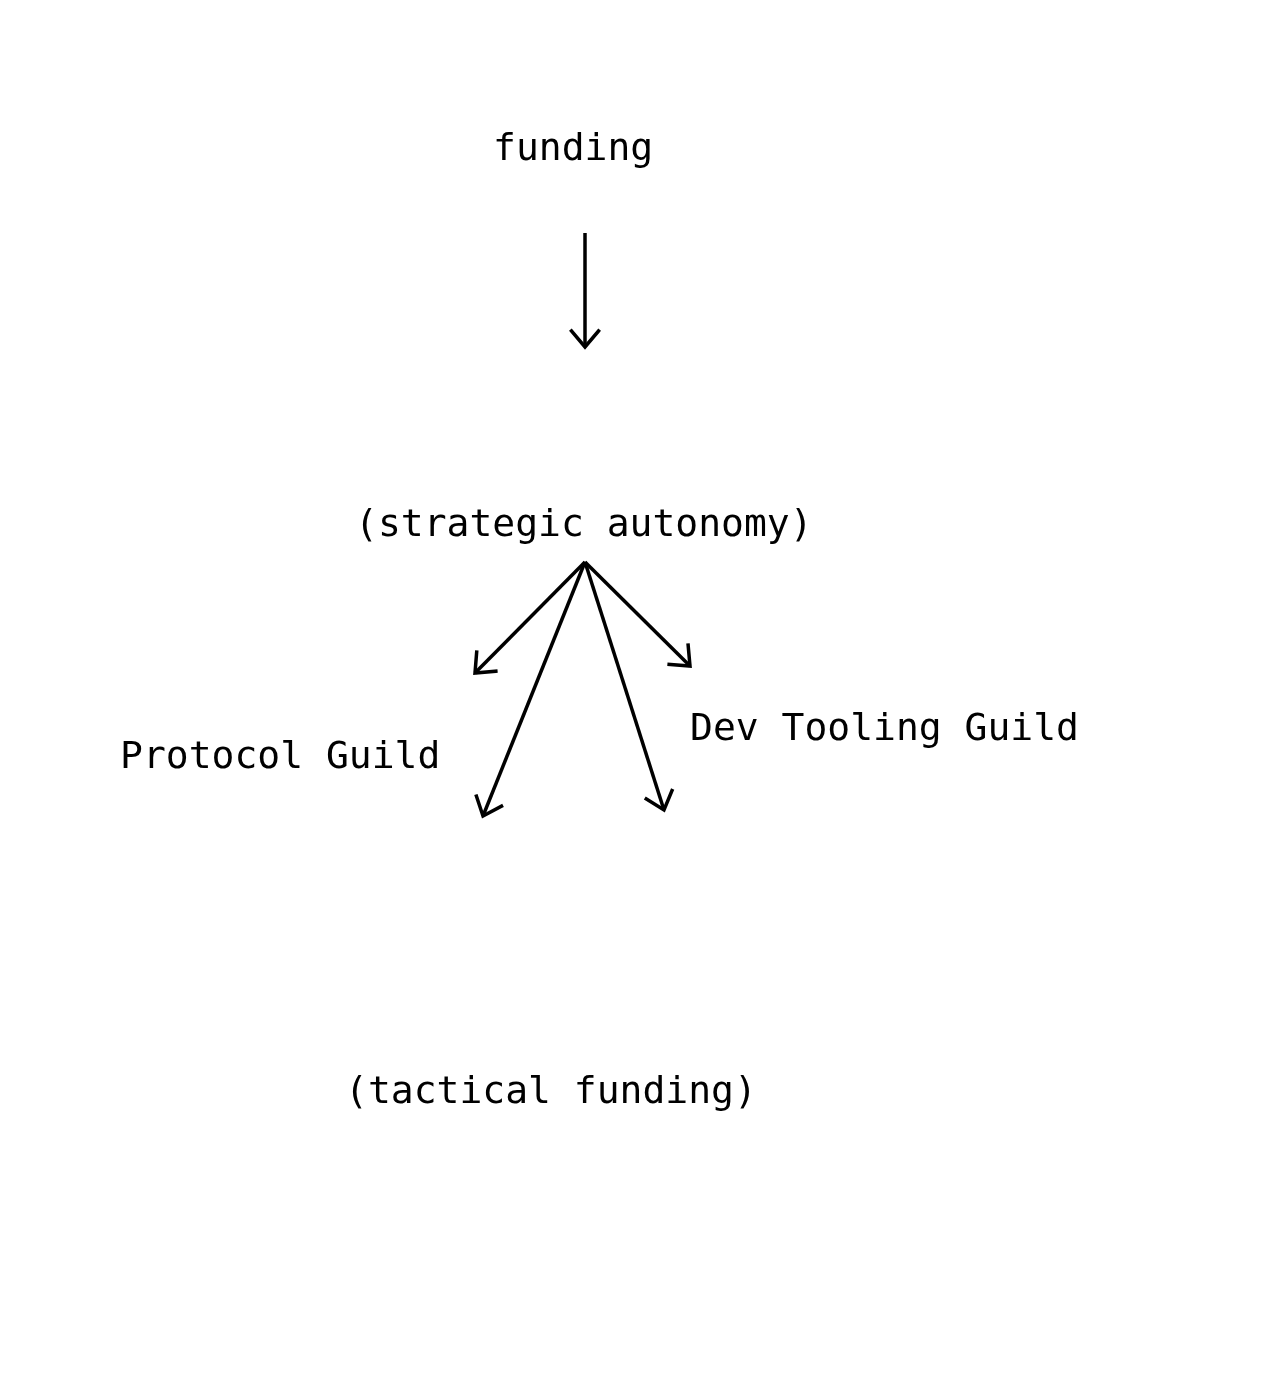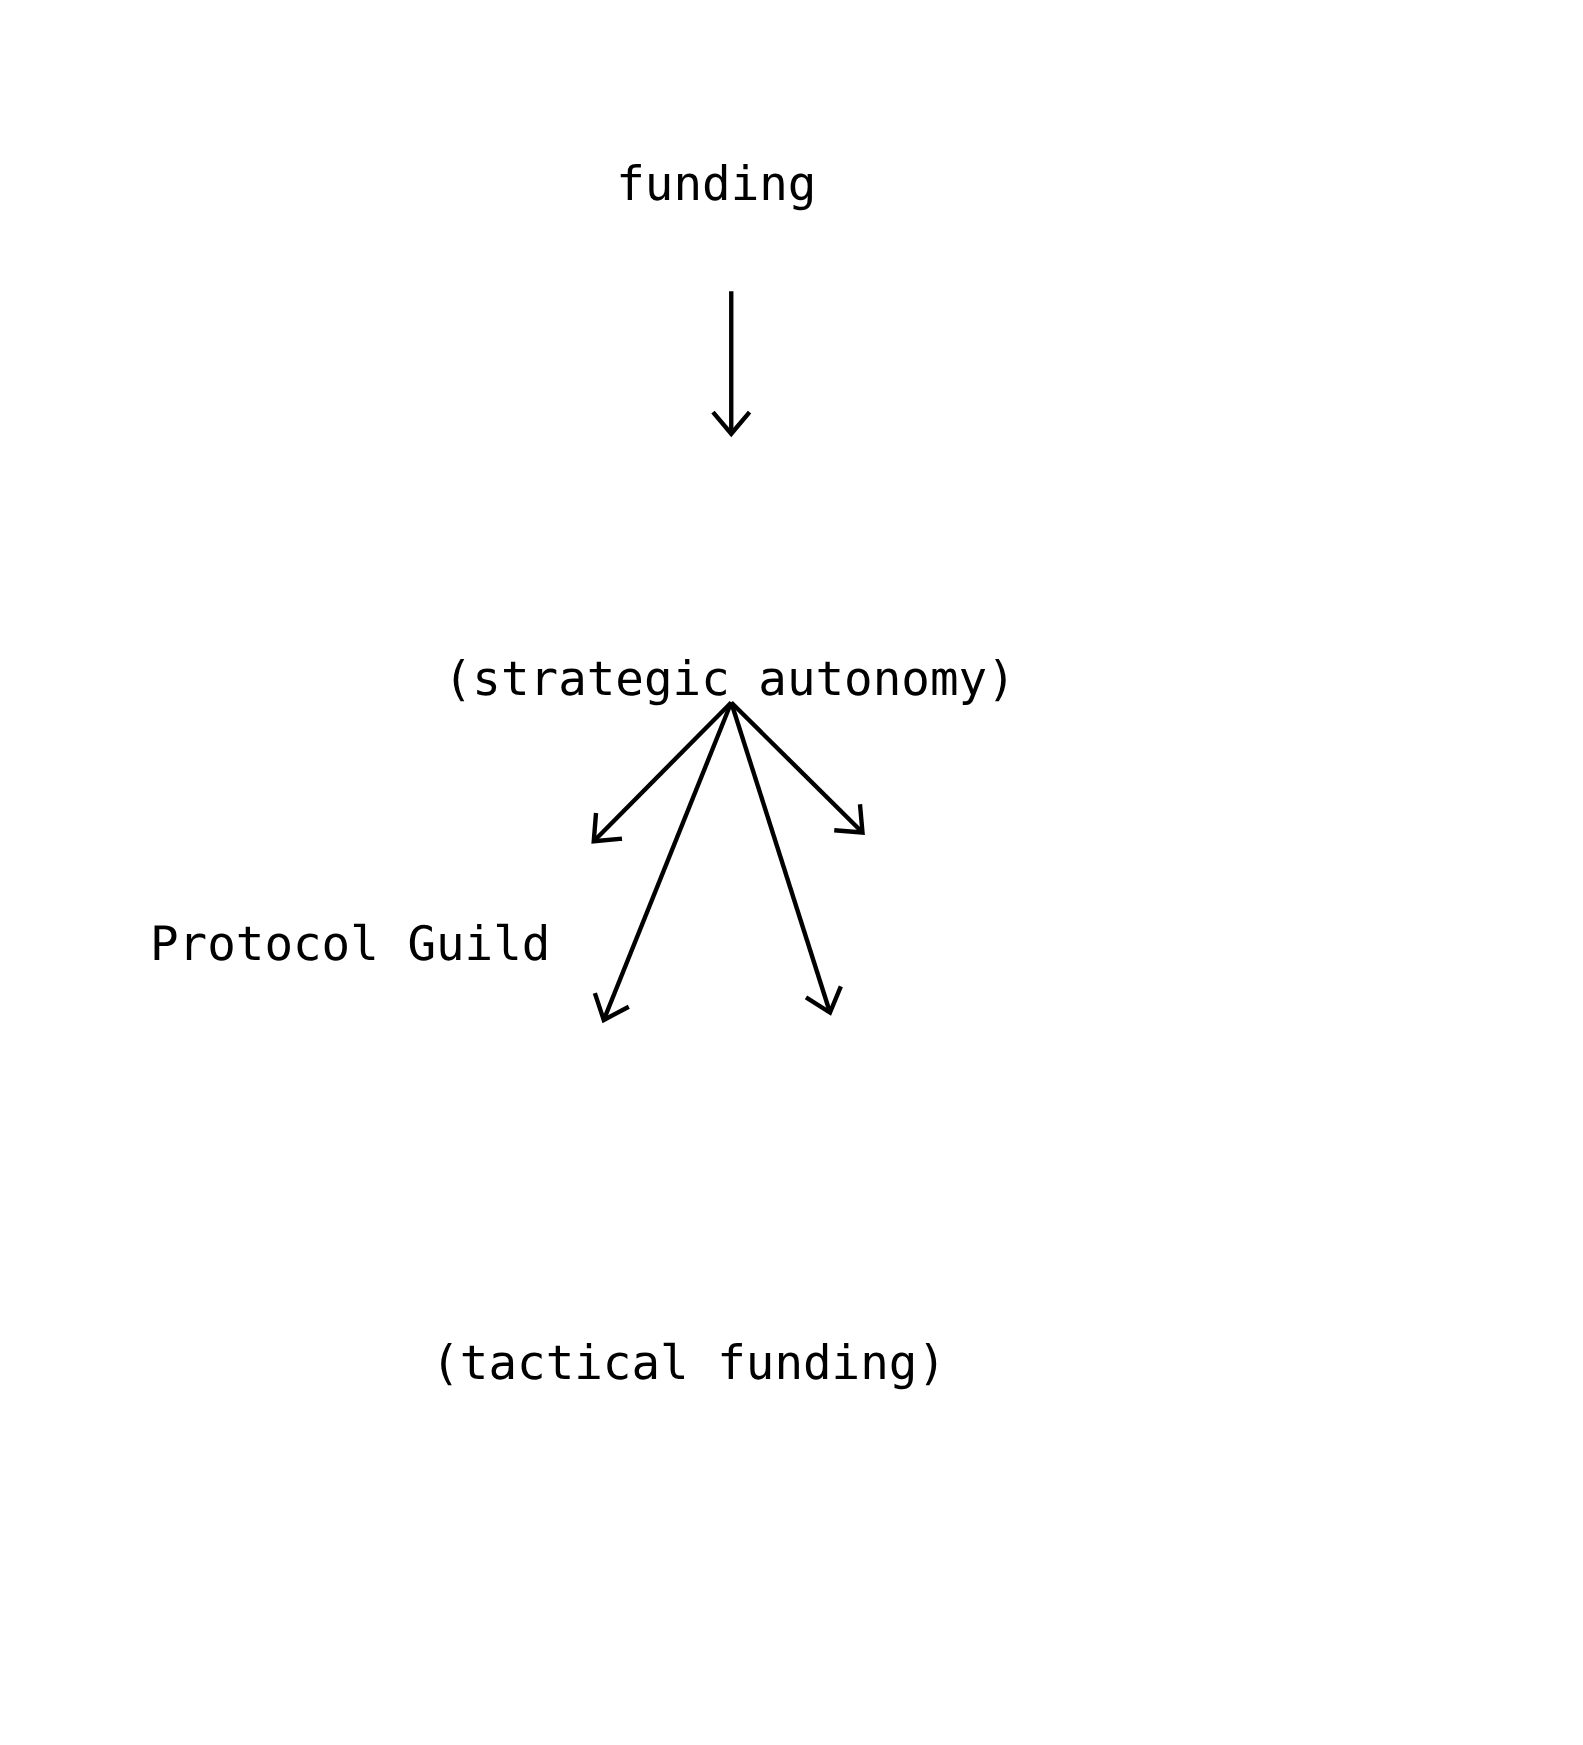--- a/index.html
+++ b/index.html
@@ -50,22 +50,23 @@
     <line x1="585" y1="562" x2="690" y2="666" stroke="#000000" stroke-width="3.5" marker-end="url(#ah)"></line>
 
     <line x1="585" y1="562" x2="483" y2="816" stroke="#000000" stroke-width="3.5" marker-end="url(#ah)"></line>
 
     <line x1="585" y1="562" x2="664" y2="810" stroke="#000000" stroke-width="3.5" marker-end="url(#ah)"></line>
   </svg>
 
   <div class="label" style="left:493px; top:124px">funding</div>
 
 
-  <div class="label" style="left:355px; top:520px">(strategic autonomy)</div>
+  <div class="label" style="left:355px; top:500px">(strategic autonomy)</div>
 
   <div class="label" style="left:120px; top:732px">Protocol Guild</div>
 
+  <div class="label" style="left:690px; top:704px">Dev Tooling Guild</div>
 
 
 
   <div class="label" style="left:345px; top:1067px">(tactical funding)</div>
 
 </div>
 
 </body></html>

